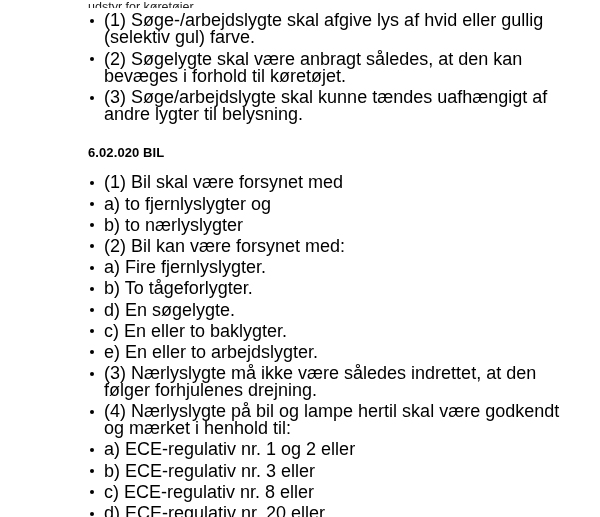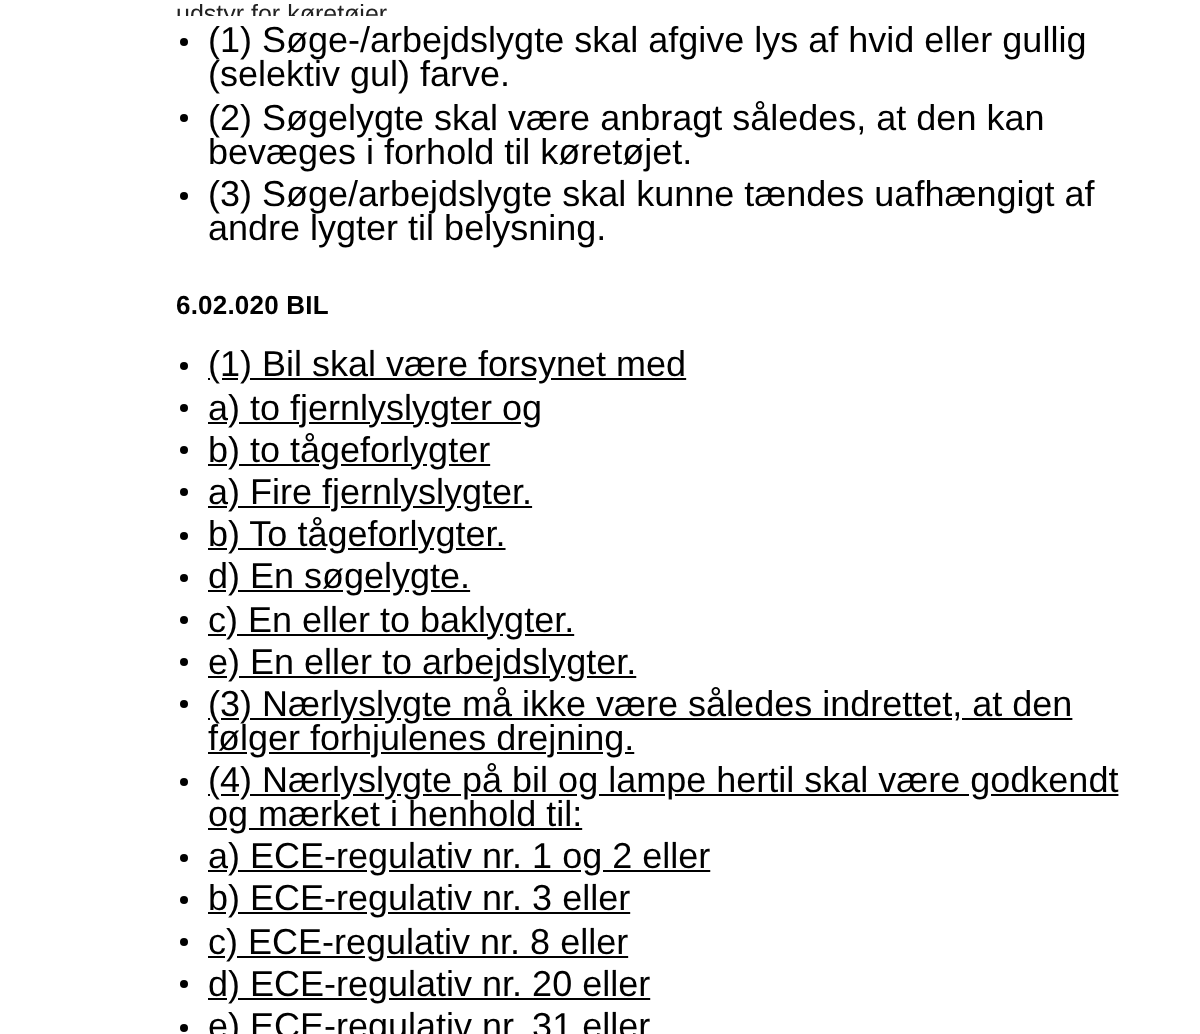--- a/index.html
+++ b/index.html
@@ -58,21 +58,20 @@
     position: absolute;
     left: 2px;
     top: 6.5px;
     width: 4px;
     height: 4px;
     border-radius: 50%;
     background: #000000;
   }
   ul.bullets.tight li {
     margin-bottom: 4.2px;
-    text-decoration: underline;
   }
 </style>
 </head>
 <body>
 
 <div class="page">
 
   <div class="clipped-line">udstyr for køretøjer</div>
 
 
@@ -80,21 +79,22 @@
     <li>(1) Søge-/arbejdslygte skal afgive lys af hvid eller gullig (selektiv gul) farve.</li>
     <li>(2) Søgelygte skal være anbragt således, at den kan bevæges i forhold til køretøjet.</li>
     <li>(3) Søge/arbejdslygte skal kunne tændes uafhængigt af andre lygter til belysning.</li>
   </ul>
 
   <h2 class="section-heading second">6.02.020 BIL</h2>
 
   <ul class="bullets tight">
     <li>(1) Bil skal være forsynet med</li>
     <li>a) to fjernlyslygter og</li>
-    <li>b) to tågeforlygter</li>
+    <li>b) to nærlyslygter</li>
+    <li>(2) Bil kan være forsynet med:</li>
     <li>a) Fire fjernlyslygter.</li>
     <li>b) To tågeforlygter.</li>
     <li>d) En søgelygte.</li>
     <li>c) En eller to baklygter.</li>
     <li>e) En eller to arbejdslygter.</li>
     <li>(3) Nærlyslygte må ikke være således indrettet, at den følger forhjulenes drejning.</li>
     <li>(4) Nærlyslygte på bil og lampe hertil skal være godkendt og mærket i henhold til:</li>
     <li>a) ECE-regulativ nr. 1 og 2 eller</li>
     <li>b) ECE-regulativ nr. 3 eller</li>
     <li>c) ECE-regulativ nr. 8 eller</li>

